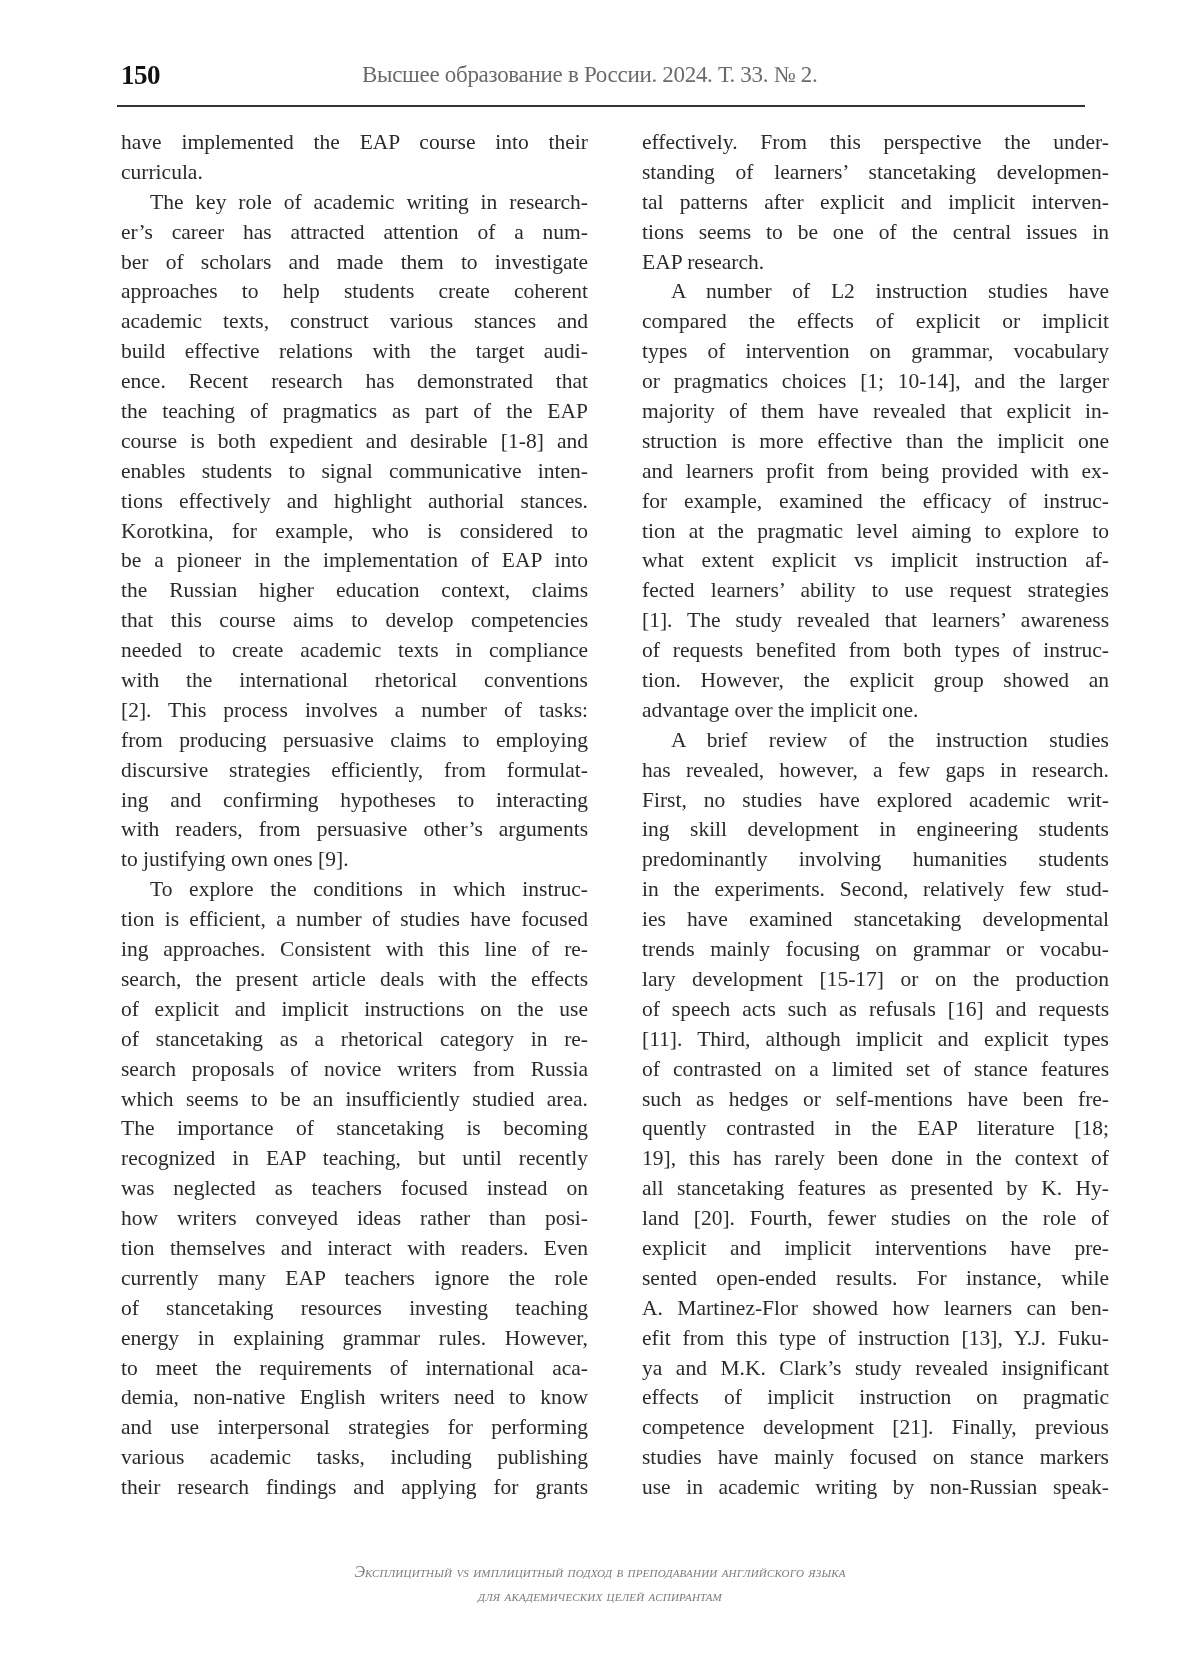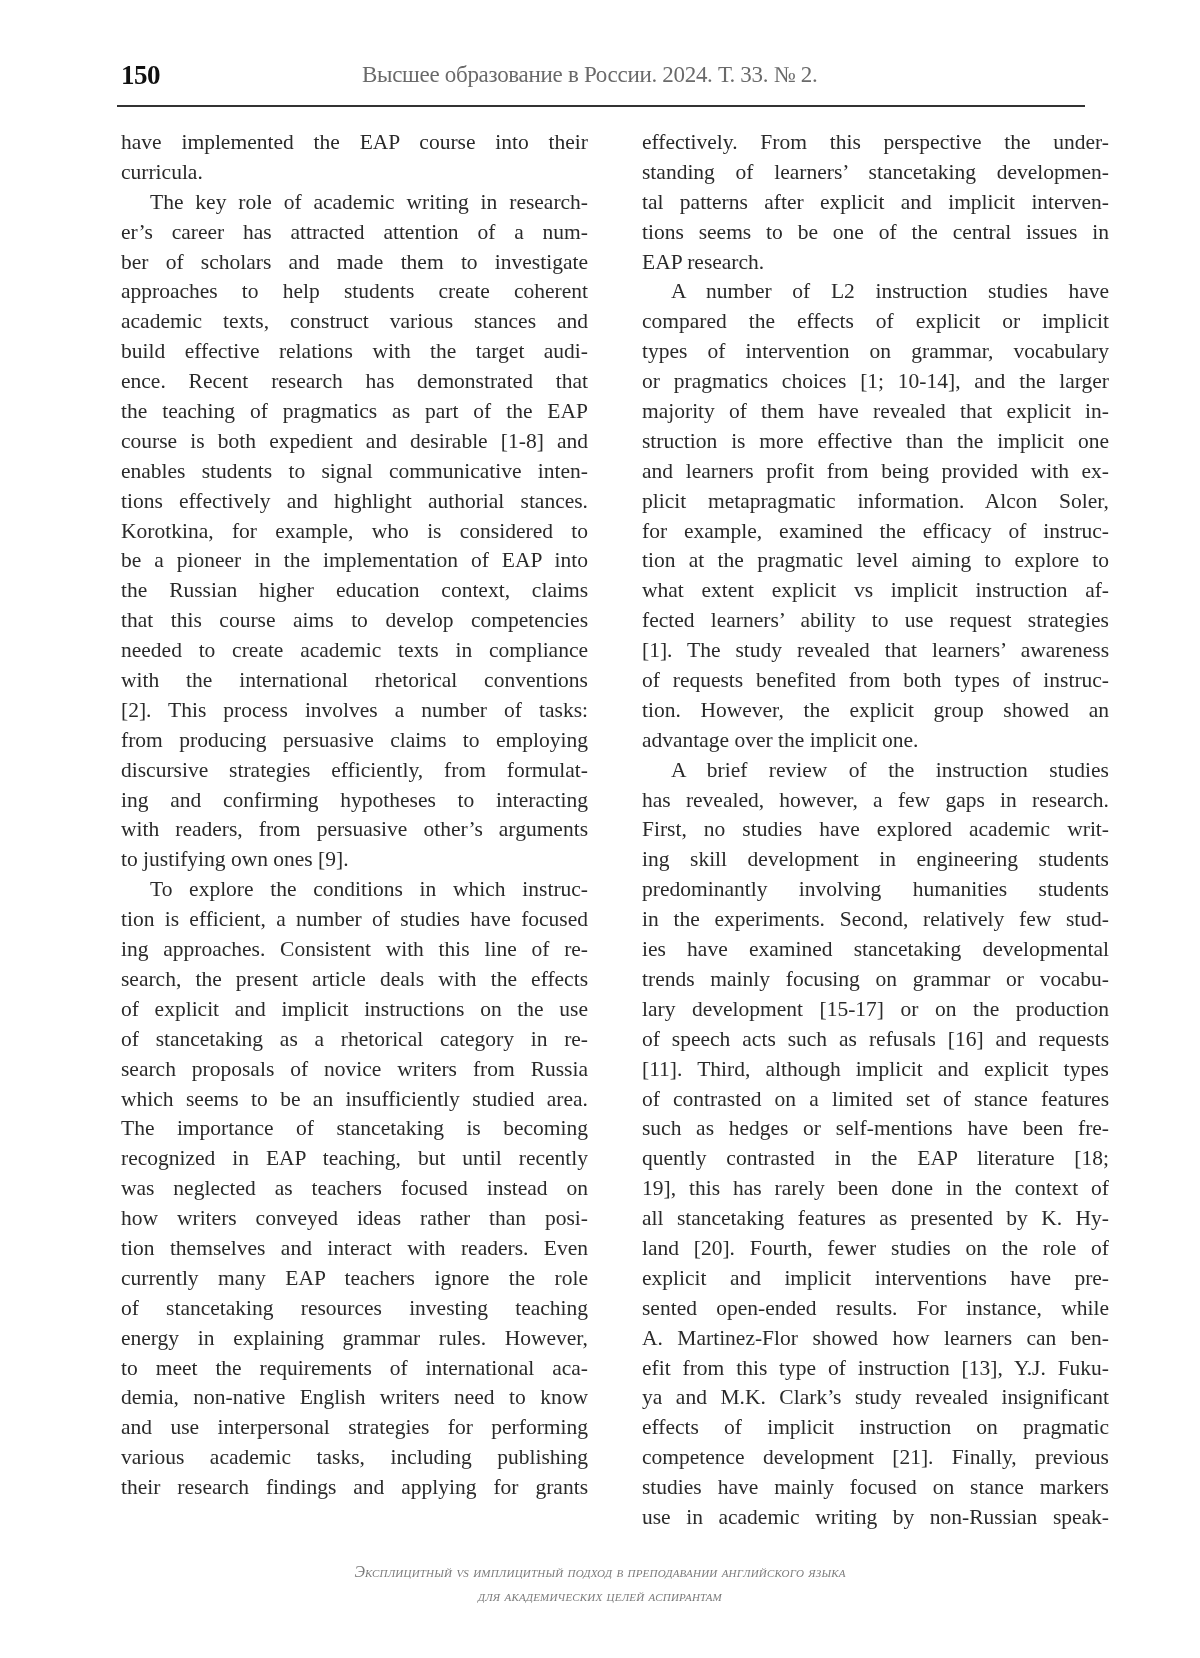--- a/index.html
+++ b/index.html
@@ -105,21 +105,20 @@
       <span class="line">tal patterns after explicit and implicit interven-</span>
       <span class="line">tions seems to be one of the central issues in</span>
       <span class="line last">EAP research.</span>
       <span class="line indent">A number of L2 instruction studies have</span>
       <span class="line">compared the effects of explicit or implicit</span>
       <span class="line">types of intervention on grammar, vocabulary</span>
       <span class="line">or pragmatics choices [1; 10-14], and the larger</span>
       <span class="line">majority of them have revealed that explicit in-</span>
       <span class="line">struction is more effective than the implicit one</span>
       <span class="line">and learners profit from being provided with ex-</span>
-      <span class="line">plicit metapragmatic information. Alcon Soler,</span>
       <span class="line">for example, examined the efficacy of instruc-</span>
       <span class="line">tion at the pragmatic level aiming to explore to</span>
       <span class="line">what extent explicit vs implicit instruction af-</span>
       <span class="line">fected learners’ ability to use request strategies</span>
       <span class="line">[1]. The study revealed that learners’ awareness</span>
       <span class="line">of requests benefited from both types of instruc-</span>
       <span class="line">tion. However, the explicit group showed an</span>
       <span class="line last">advantage over the implicit one.</span>
       <span class="line indent">A brief review of the instruction studies</span>
       <span class="line">has revealed, however, a few gaps in research.</span>

